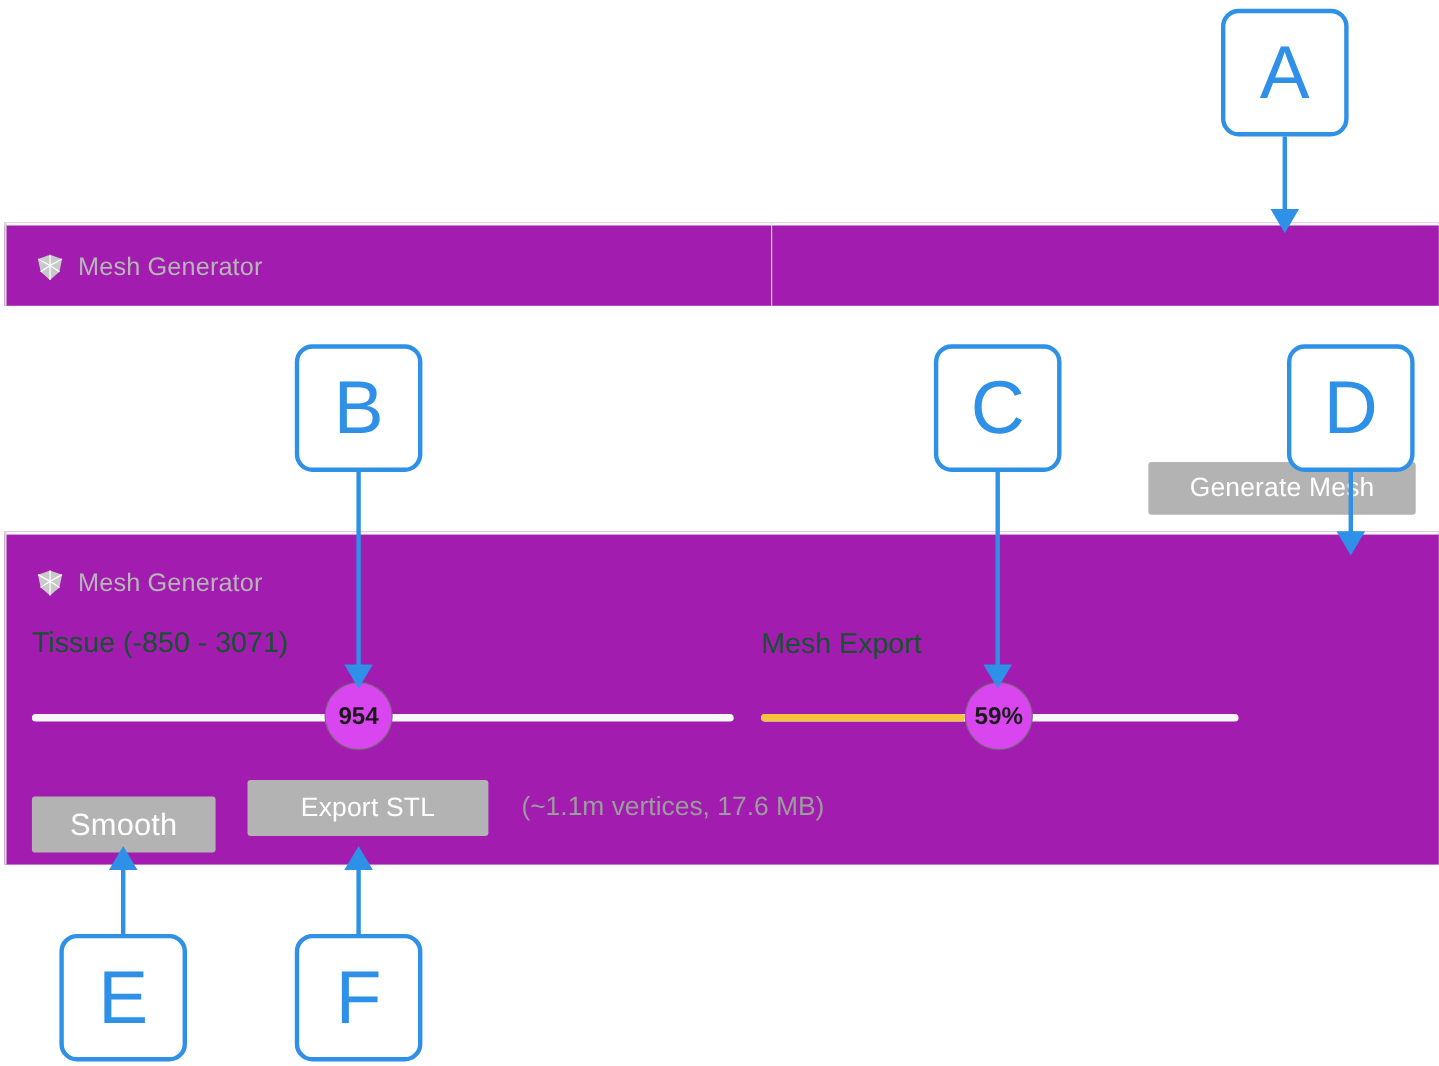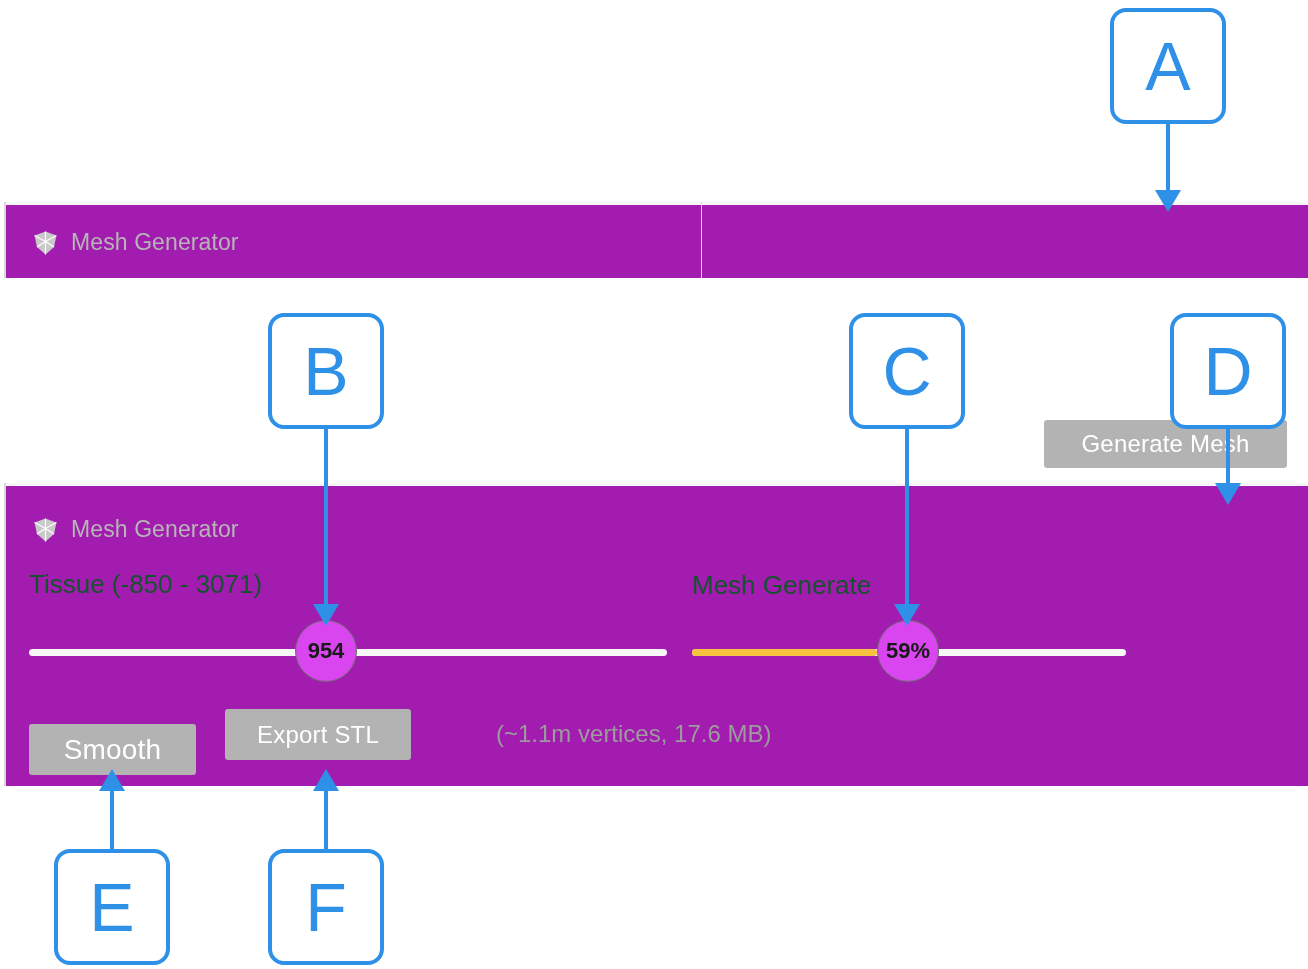--- a/index.html
+++ b/index.html
@@ -107,38 +107,38 @@
     left: 29px;
     top: 709px;
     width: 167px;
     height: 51px;
     font-size: 28px;
     margin-top: 15px;
   }
   #export-stl-btn {
     left: 225px;
     top: 709px;
-    width: 186px;
+    width: 219px;
     height: 51px;
     font-size: 24px;
   }
 
   
   .ctrl-label {
     position: absolute;
     font-size: 26px;
     color: #14532d;
     white-space: nowrap;
   }
   #tissue-label { left: 29px; top: 569px; }
   #quality-label { left: 692px; top: 570px; }
 
   .meta-text {
     position: absolute;
-    left: 496px;
+    left: 474px;
     top: 720px;
     font-size: 24px;
     color: #9c9c9c;
     white-space: nowrap;
   }
 
   
   .slider {
     position: absolute;
     height: 64px;
@@ -257,21 +257,21 @@
         <path d="M12 1.5 L12 23.5 M1.5 5.2 L12 11 L22.5 5.2 M12 11 L3.8 16.4 M12 11 L20.2 16.4" stroke="#ffffff" stroke-width="1.1" fill="none"></path>
       </svg>
     </span>
     <span class="panel-title">Mesh Generator</span>
   </div>
 
 </div>
 
 <div class="ctrl-label" id="tissue-label">Tissue (-850 - 3071)</div>
 
-<div class="ctrl-label" id="quality-label">Mesh Generate</div>
+<div class="ctrl-label" id="quality-label">Mesh Export</div>
 
 <div class="slider" id="tissue-slider">
   <div class="slider-track"></div>
   <div class="slider-handle">954</div>
 </div>
 
 <div class="slider" id="quality-slider">
   <div class="slider-track"></div>
   <div class="slider-fill"></div>
   <div class="slider-handle">59%</div>

